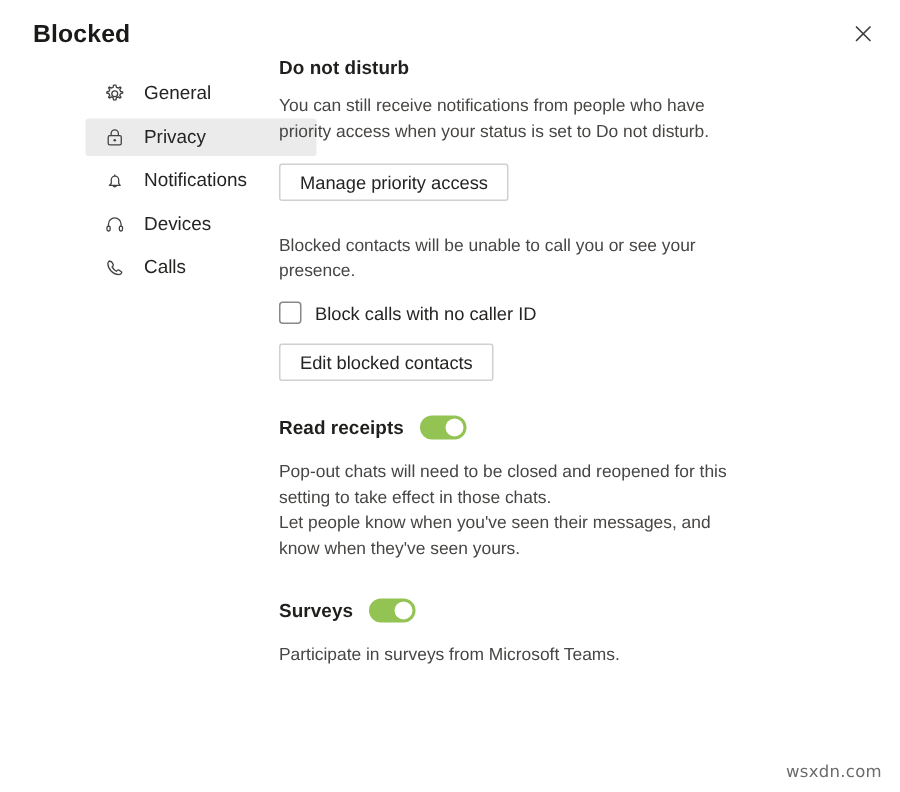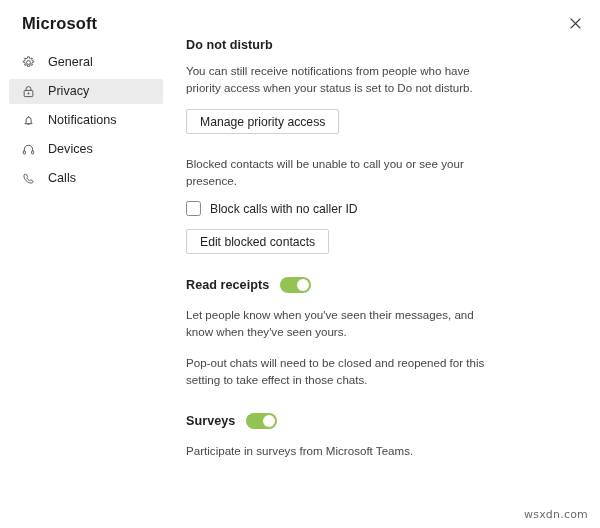--- a/index.html
+++ b/index.html
@@ -51,20 +51,21 @@
     border-radius: 2px;
     cursor: pointer;
   }
 
   
   #sidebar {
     position: absolute;
     left: 0;
     top: 50px;
     width: 175px;
+    padding-left: 48px;
   }
 
   .nav-item {
     position: relative;
     height: 25px;
     margin: 0 12px 0 9px;
     display: flex;
     align-items: center;
     border-radius: 2px;
     cursor: pointer;
@@ -186,21 +187,21 @@
     color: #6b6b6b;
     letter-spacing: 0.2px;
   }
 </style>
 </head>
 <body>
 
 <div id="settings-window">
 
   <div id="window-header">
-    <div id="page-title">Microsoft</div>
+    <div id="page-title">Blocked</div>
 
     <div id="close-button">
       <span>
         <svg width="11" height="11" viewBox="0 0 11 11" aria-hidden="true">
           <path d="M1 1 L10 10 M10 1 L1 10" stroke="#3b3a39" stroke-width="1.1" fill="none" stroke-linecap="round"></path>
         </svg>
       </span>
     </div>
   </div>
 
@@ -280,22 +281,22 @@
       <button class="btn">Edit blocked contacts</button>
     </div>
 
     <div class="section" style="margin-top:23px;">
       <div class="heading-row" style="margin-bottom:13px;">
         <span class="section-heading">Read receipts</span>
         <span class="toggle">
           <span class="knob"></span>
         </span>
       </div>
+      <div class="section-desc">Pop-out chats will need to be closed and reopened for this setting to take effect in those chats.</div>
       <div class="section-desc" style="margin-bottom:14px;">Let people know when you've seen their messages, and know when they've seen yours.</div>
-      <div class="section-desc">Pop-out chats will need to be closed and reopened for this setting to take effect in those chats.</div>
     </div>
 
     <div class="section" style="margin-top:25px;">
       <div class="heading-row" style="margin-bottom:13px;">
         <span class="section-heading">Surveys</span>
         <span class="toggle">
           <span class="knob"></span>
         </span>
       </div>
       <div class="section-desc">Participate in surveys from Microsoft Teams.</div>

